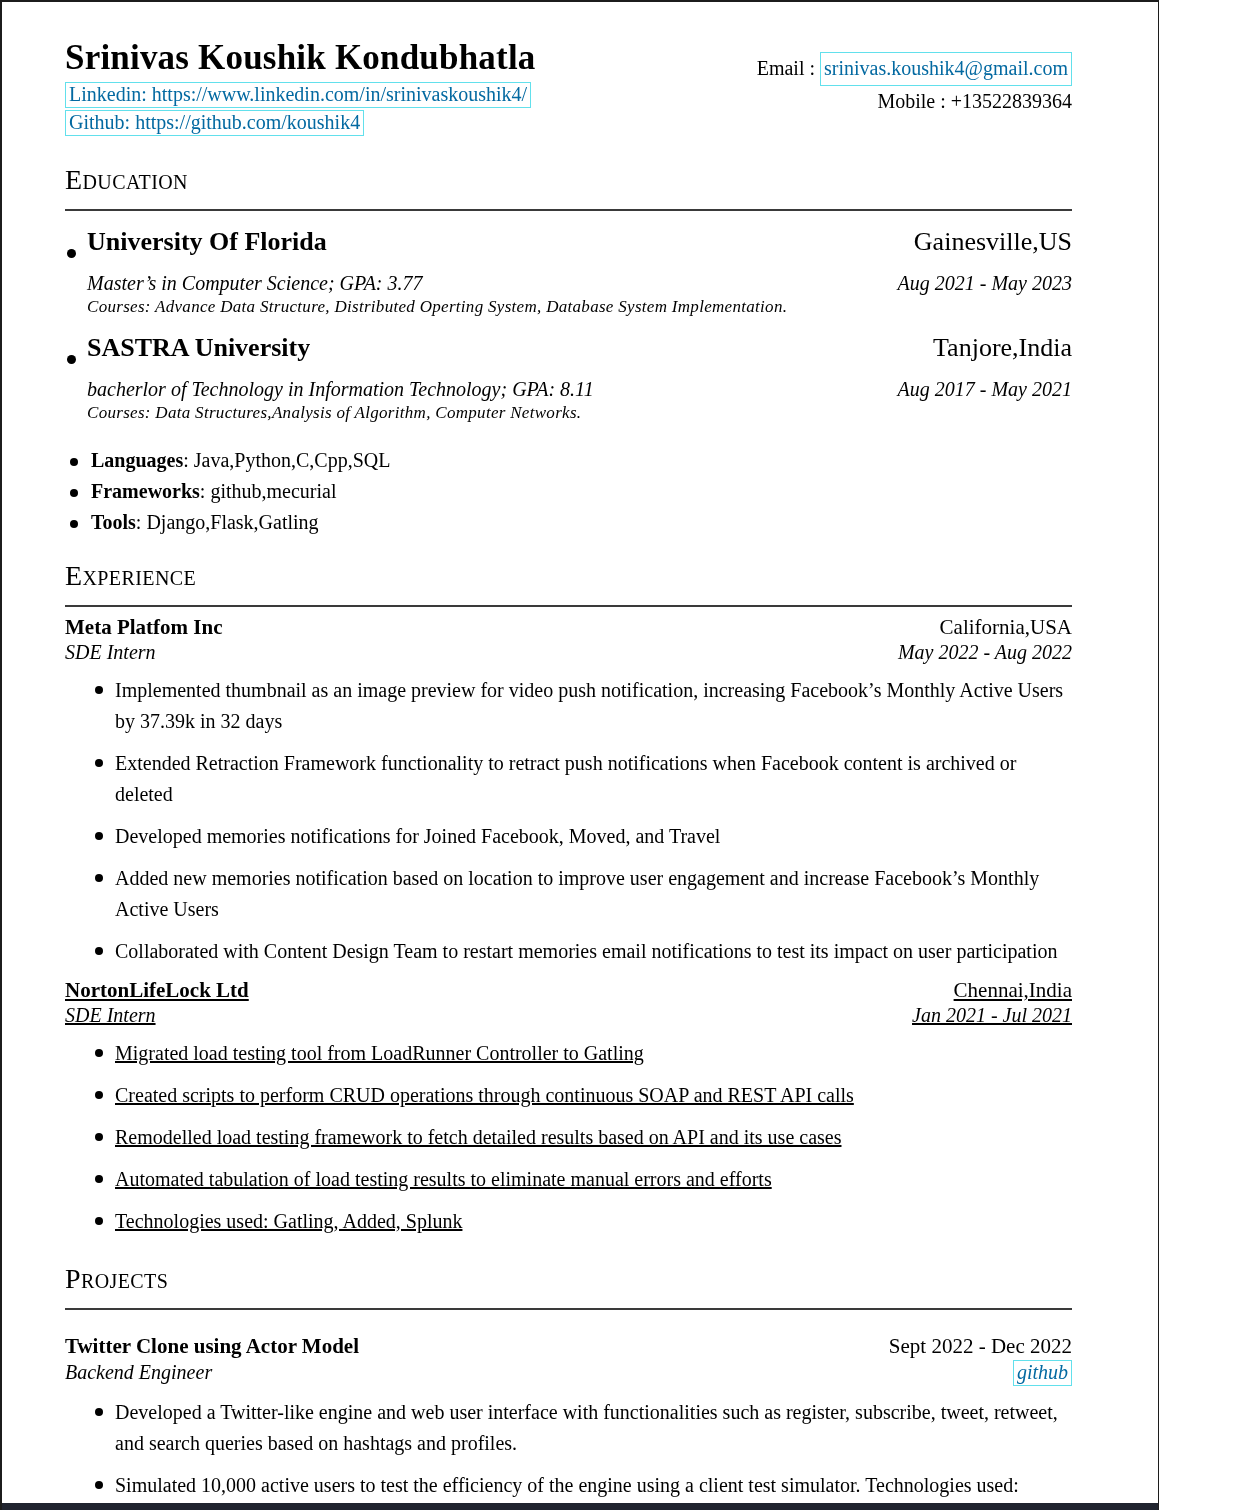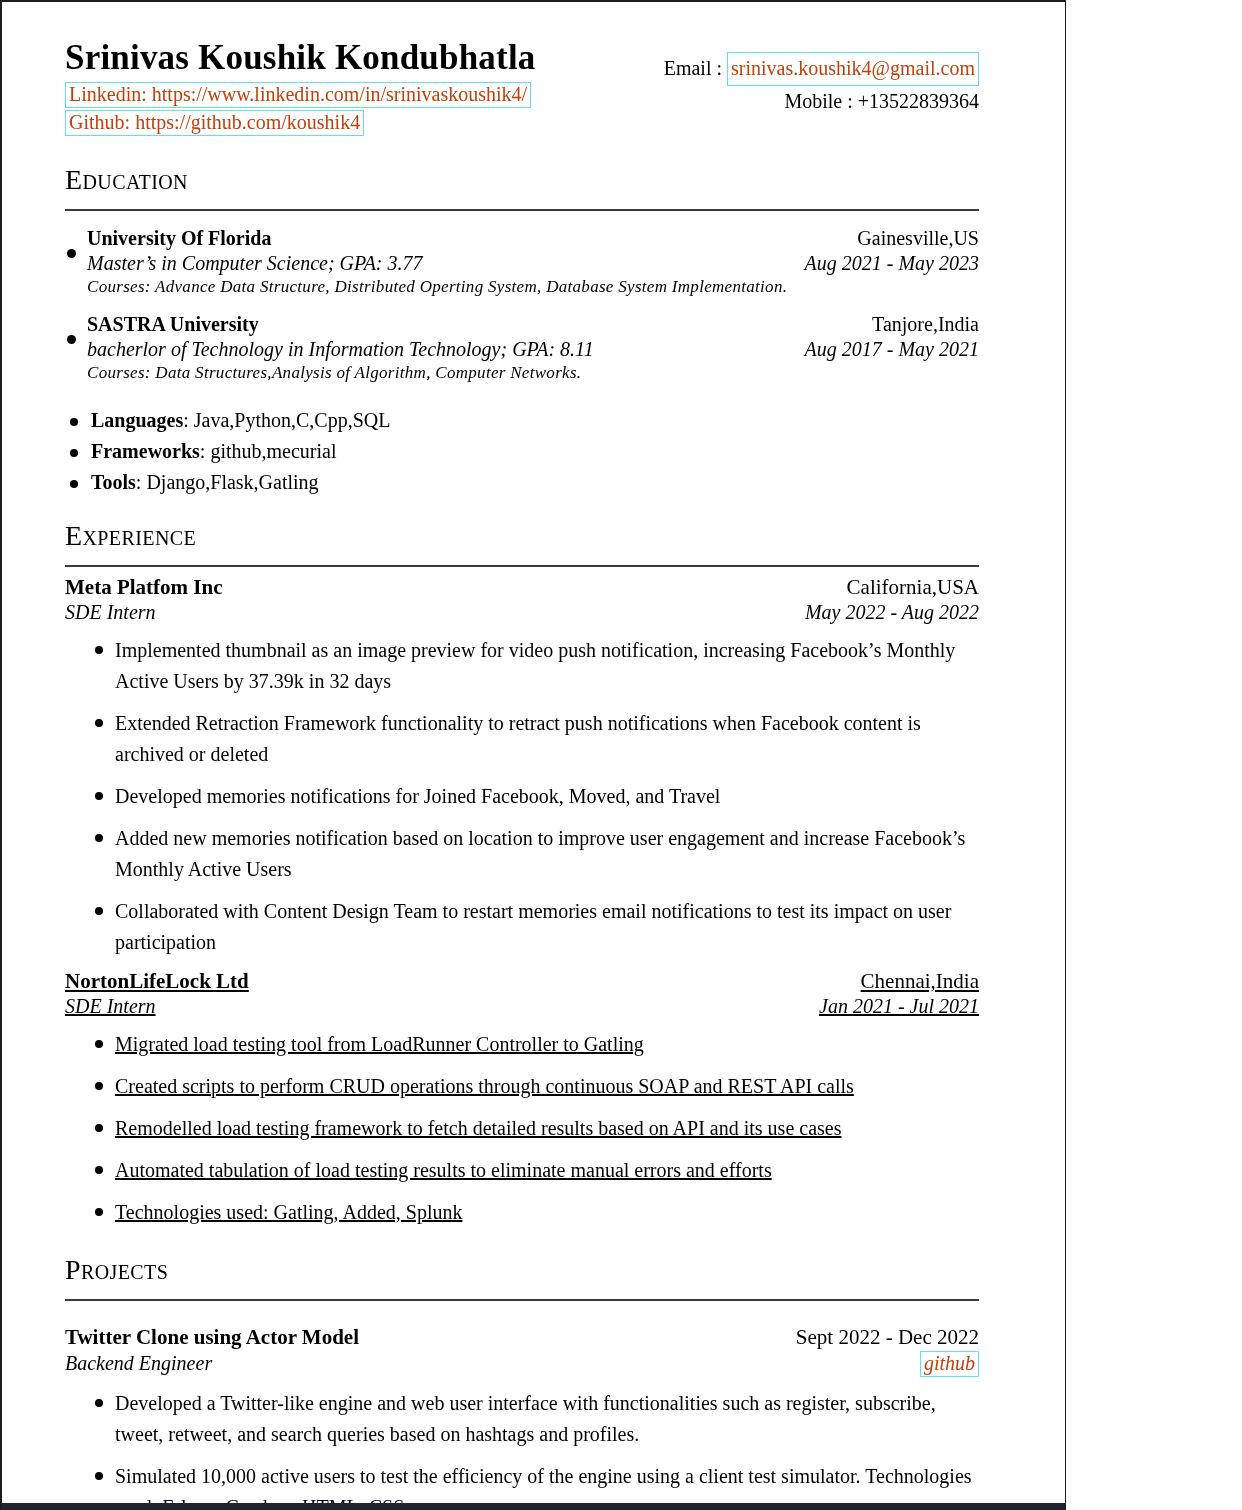--- a/index.html
+++ b/index.html
@@ -1,36 +1,36 @@
 <!DOCTYPE html>
 <html><head>
 <meta charset="utf-8">
 <style>
   html,body{margin:0;padding:0;background:#fff;}
   .page{
     position:relative;
-    width:1066px;height:1510px;
+    width:1159px;height:1510px;
     box-sizing:border-box;
     background:#ffffff;
     border-top:2px solid #1c1c1c;
     border-left:2px solid #1c1c1c;
     border-right:1px solid #1c1c1c;
     font-family:"Liberation Serif","DejaVu Serif",serif;
     color:#000;
     overflow:hidden;
   }
   .content{padding:36px 86px 0 63px;}
 
   
   .hdr{display:flex;justify-content:space-between;align-items:flex-start;}
   .hdr h1{margin:0 0 4px 0;font-size:35px;font-weight:700;letter-spacing:.2px;}
   .linkline{margin:1px 0 2px 0;font-size:20px;}
   .linkbox{
     display:inline-block;border:1px solid #62e0ec;padding:0 3px 1px 3px;
-    color:#c2410c;text-decoration:none;
+    color:#0369a1;text-decoration:none;
   }
   .hdr-right{text-align:right;font-size:20px;padding-top:14px;line-height:1.55;}
   .hdr-right .row{white-space:nowrap;}
 
   
   .section{margin-top:26px;}
   .section-title{
     font-variant:small-caps;
     font-size:28px;
     letter-spacing:.4px;
@@ -42,22 +42,22 @@
   .split{display:flex;justify-content:space-between;align-items:baseline;}
   .bold{font-weight:700;}
   .it{font-style:italic;}
 
   
   .edu-entry{position:relative;padding-left:22px;margin-top:10px;}
   .edu-entry .dot{
     position:absolute;left:2px;top:22px;width:9px;height:9px;border-radius:50%;
     background:#000;
   }
-  .edu-line1{font-size:20px;margin-top:16px;}
-  .edu-line2{font-size:20px;margin-top:2px;}
+  .edu-line1{font-size:26px;margin-top:16px;}
+  .edu-line2{font-size:20px;margin-top:15px;}
   .edu-courses{font-size:17px;font-style:italic;margin-top:2px;letter-spacing:.3px;}
 
   
   .skill-list{list-style:none;margin:6px 0 0 0;padding:0 0 0 26px;font-size:20px;}
   .skill-list li{position:relative;margin:8px 0;}
   .skill-list li .dot{
     position:absolute;left:-21px;top:9px;width:8px;height:8px;border-radius:50%;background:#000;
   }
 
   

